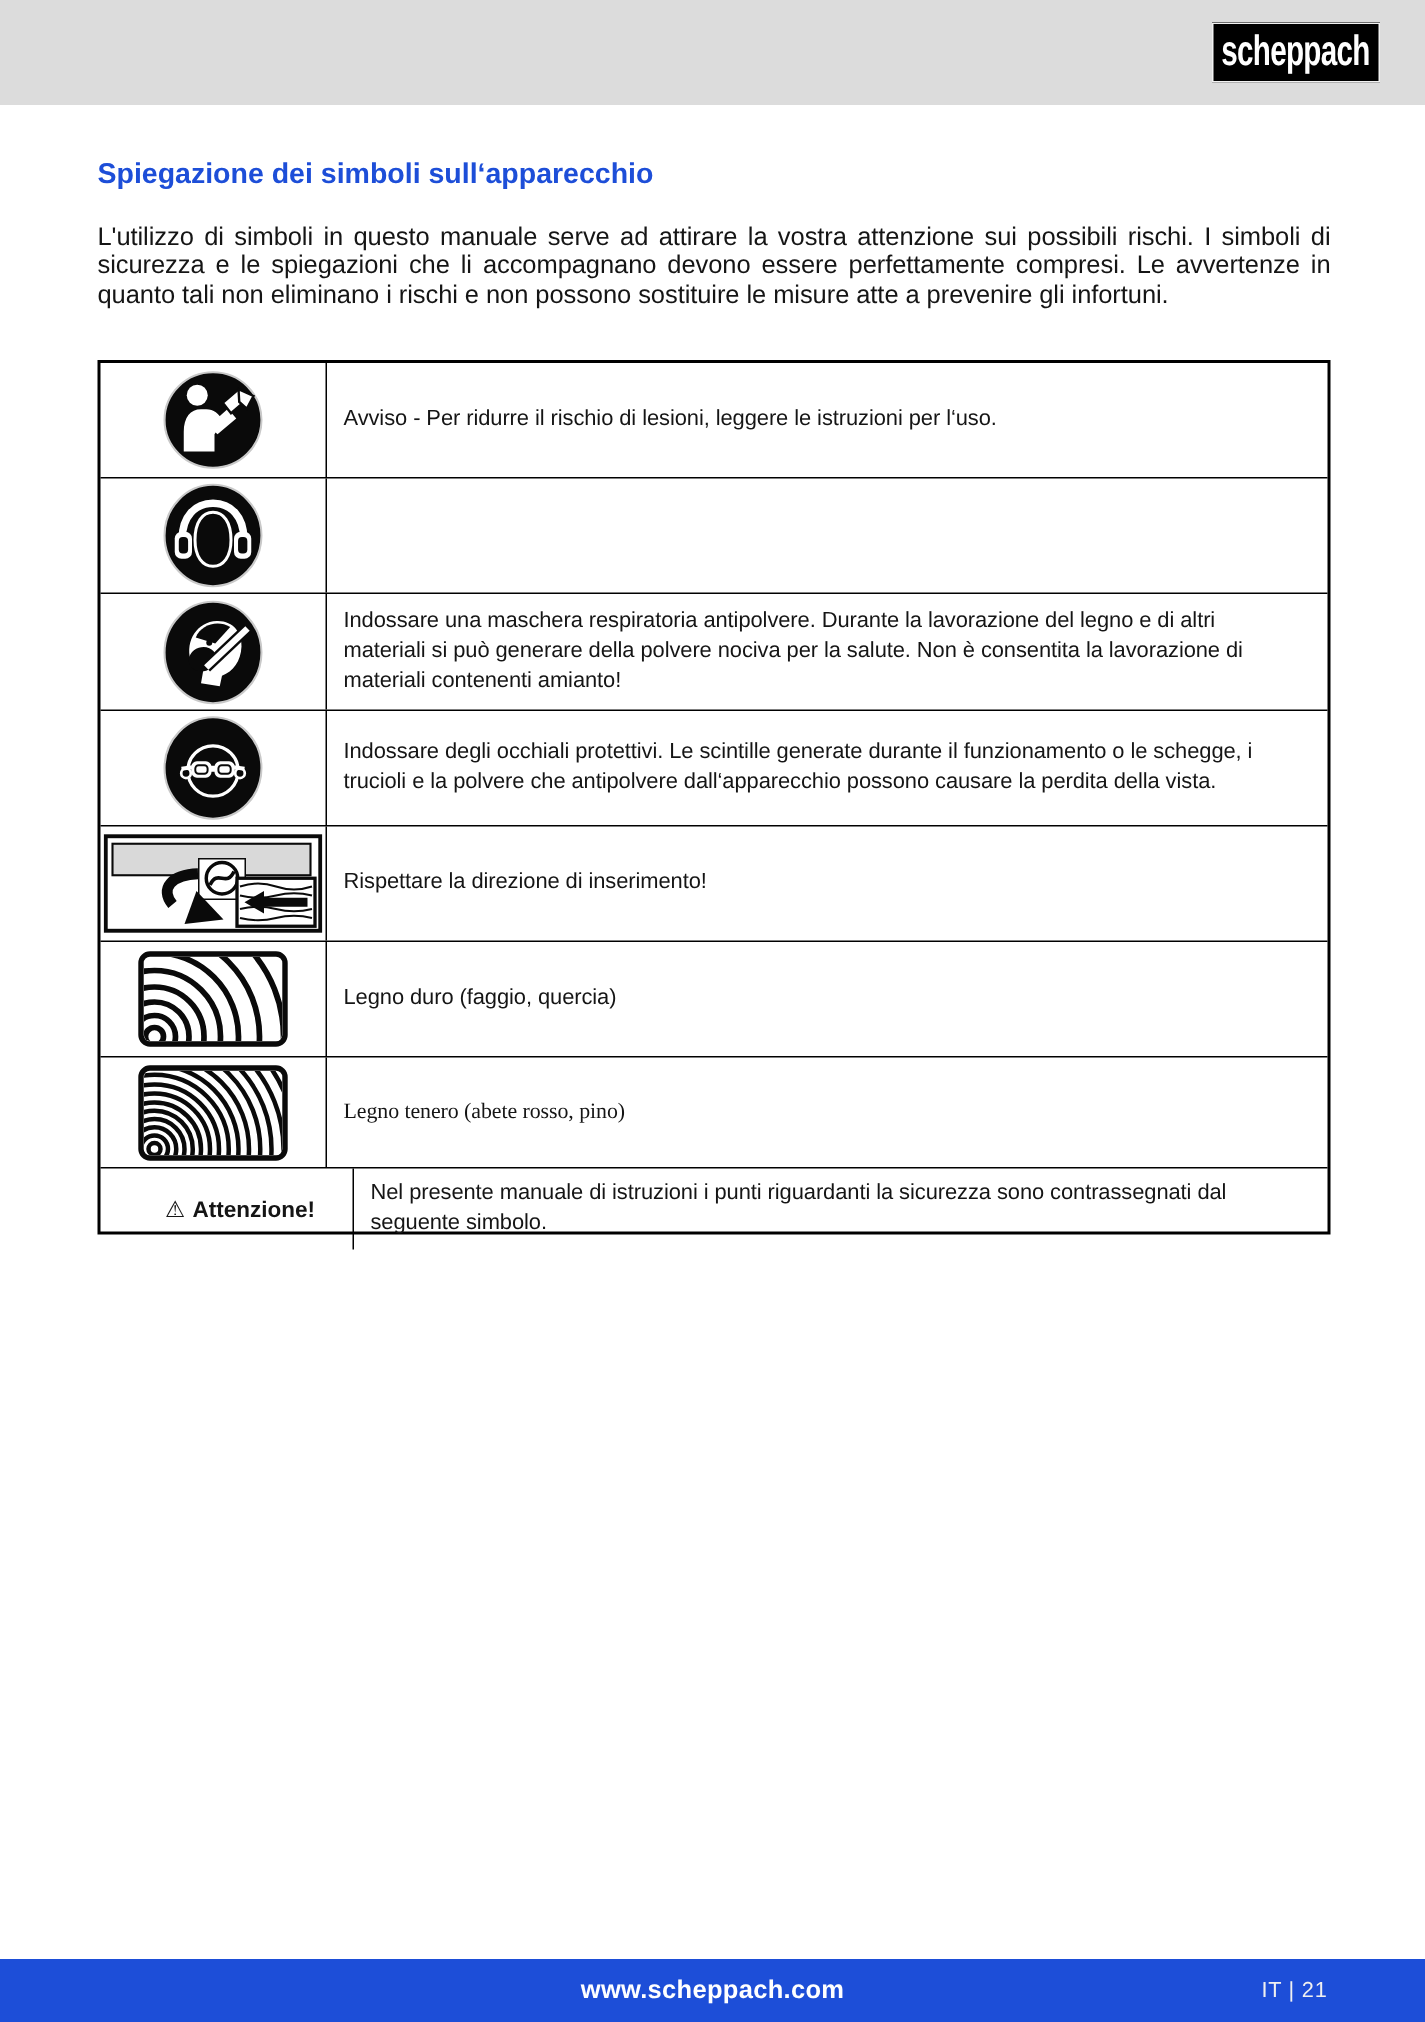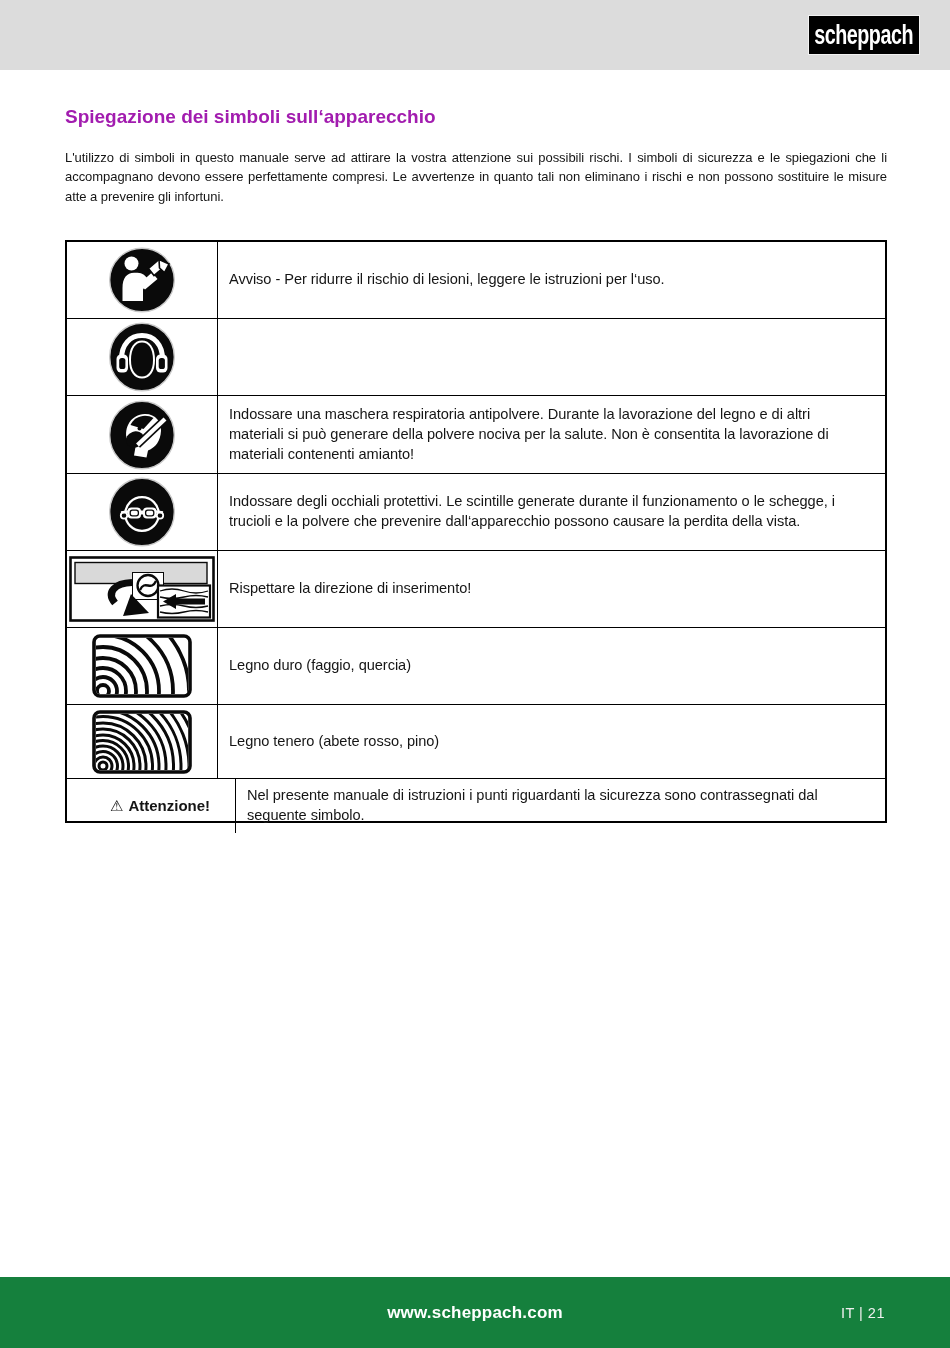--- a/index.html
+++ b/index.html
@@ -14,44 +14,44 @@
     position:absolute;right:30px;top:15px;width:112px;height:40px;
     background:#000;display:flex;align-items:center;justify-content:center;
     box-shadow:0 0 0 1px #f2f2f2 inset;
   }
   .logo-box span{
     color:#fff;font-weight:700;font-size:21px;letter-spacing:-0.5px;
     transform:scaleY(1.35) scaleX(0.94);display:inline-block;
   }
   
   main{margin:0 63px 0 65px;}
-  h1.page-title{font-size:19px;line-height:22px;margin:36px 0 0 0;font-weight:700;color:#a21caf;}
+  h1.page-title{font-size:19px;line-height:22px;margin:36px 0 0 0;font-weight:700;color:#1d4ed8;}
   p.intro{
-    font-size:13px;line-height:19.4px;text-align:justify;
+    font-size:17px;line-height:19.4px;text-align:justify;
     margin:20px 0 0 0;letter-spacing:-0.05px;
   }
   
   .symbols-table{margin-top:34px;border:2px solid #000;}
   .trow{display:grid;grid-template-columns:151px 1fr;box-sizing:border-box;}
   .trow + .trow{border-top:1.5px solid #000;}
   .icon-cell{
     border-right:1.5px solid #000;display:flex;align-items:center;justify-content:center;
     box-sizing:border-box;
   }
   .text-cell{
     display:flex;align-items:center;box-sizing:border-box;
     padding:7px 24px 7px 11px;font-size:14.6px;line-height:19.8px;letter-spacing:-0.05px;
   }
   .rh1{height:76px;} .rh2{height:77px;} .rh3{height:78px;} .rh4{height:77px;}
-  .rh5{height:77px;text-align:center;} .rh6{height:77px;} .rh7{height:74px;} .rh8{height:43px;padding-left:18px;}
+  .rh5{height:77px;text-align:center;} .rh6{height:77px;} .rh7{height:74px;font-family:Liberation Serif, serif;} .rh8{height:43px;padding-left:18px;}
   .warn-label{font-weight:700;font-size:15px;white-space:nowrap;}
   .warn-label .tri{font-weight:400;font-size:15px;margin-right:5px;}
   
   .footer-bar{
-    position:absolute;left:0;bottom:0;width:100%;height:71px;background:#15803d;
+    position:absolute;left:0;bottom:0;width:100%;height:42px;background:#1d4ed8;
     display:flex;align-items:center;
   }
   .footer-site{
     position:absolute;left:50%;transform:translateX(-50%);
     color:#fff;font-weight:700;font-size:17px;letter-spacing:0.2px;
   }
   .footer-page{
     position:absolute;right:65px;color:#f0f0f0;font-size:14.5px;letter-spacing:0.5px;
   }
   svg{display:block;}
@@ -123,21 +123,21 @@
           <circle cx="52" cy="38.5" r="3.2" fill="#0a0a0a" stroke="#fff" stroke-width="1.8"></circle>
           <path d="M13 35.5 L20 34.5" stroke="#fff" stroke-width="2.6"></path>
           <path d="M48 34.5 L55 35.5" stroke="#fff" stroke-width="2.6"></path>
           <rect x="19.5" y="30.5" width="13.5" height="11" rx="3.8" fill="#fff"></rect>
           <rect x="35" y="30.5" width="13.5" height="11" rx="3.8" fill="#fff"></rect>
           <rect x="30.5" y="33.5" width="7" height="4" fill="#fff"></rect>
           <rect x="22.2" y="33.2" width="8.2" height="5.6" rx="2.2" fill="#fff" stroke="#0a0a0a" stroke-width="1.3"></rect>
           <rect x="37.6" y="33.2" width="8.2" height="5.6" rx="2.2" fill="#fff" stroke="#0a0a0a" stroke-width="1.3"></rect>
         </svg>
       </div>
-      <div class="text-cell">Indossare degli occhiali protettivi. Le scintille generate durante il funzionamento o le schegge, i trucioli e la polvere che prevenire dall‘apparecchio possono causare la perdita della vista.</div>
+      <div class="text-cell">Indossare degli occhiali protettivi. Le scintille generate durante il funzionamento o le schegge, i trucioli e la polvere che antipolvere dall‘apparecchio possono causare la perdita della vista.</div>
     </div>
 
     <div class="trow rh5">
       <div class="icon-cell">
         <svg width="146" height="66" viewBox="0 0 146 66">
           <rect x="1.5" y="1.5" width="143" height="63" fill="#fff" stroke="#0a0a0a" stroke-width="2.6"></rect>
           <rect x="6" y="6.5" width="132" height="21" fill="#d9d9d9" stroke="#0a0a0a" stroke-width="1.4"></rect>
           <rect x="63.5" y="16.5" width="31" height="27" fill="#fff" stroke="#0a0a0a" stroke-width="1"></rect>
           <circle cx="79" cy="29.5" r="10.5" fill="#fff" stroke="#0a0a0a" stroke-width="2.3"></circle>
           <path d="M71 34 C76 23 82 36 87 25" fill="none" stroke="#0a0a0a" stroke-width="2.4"></path>

